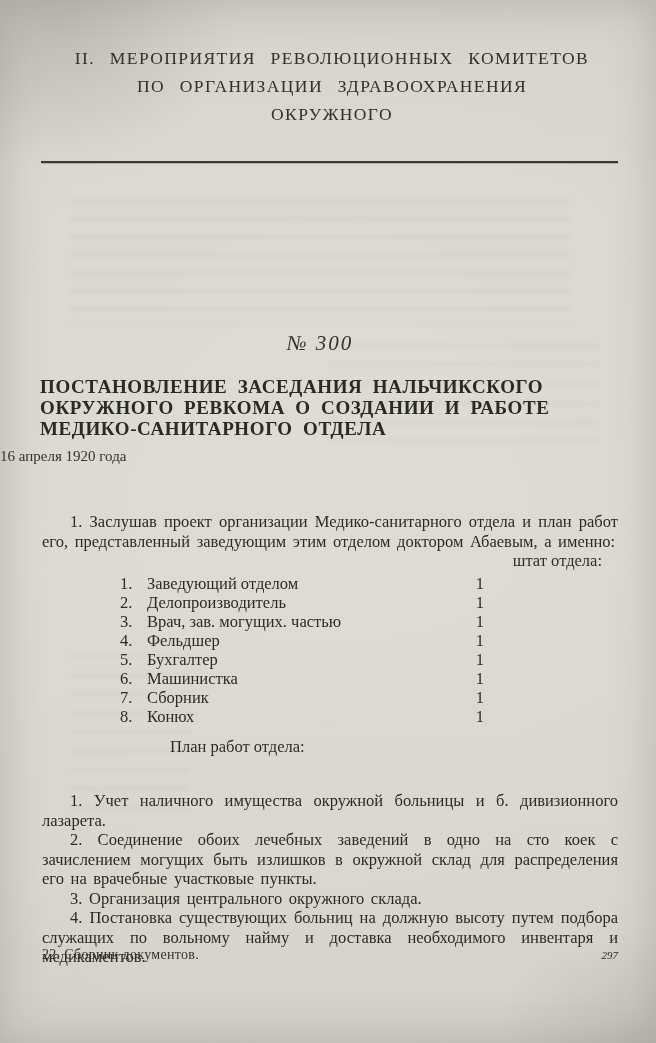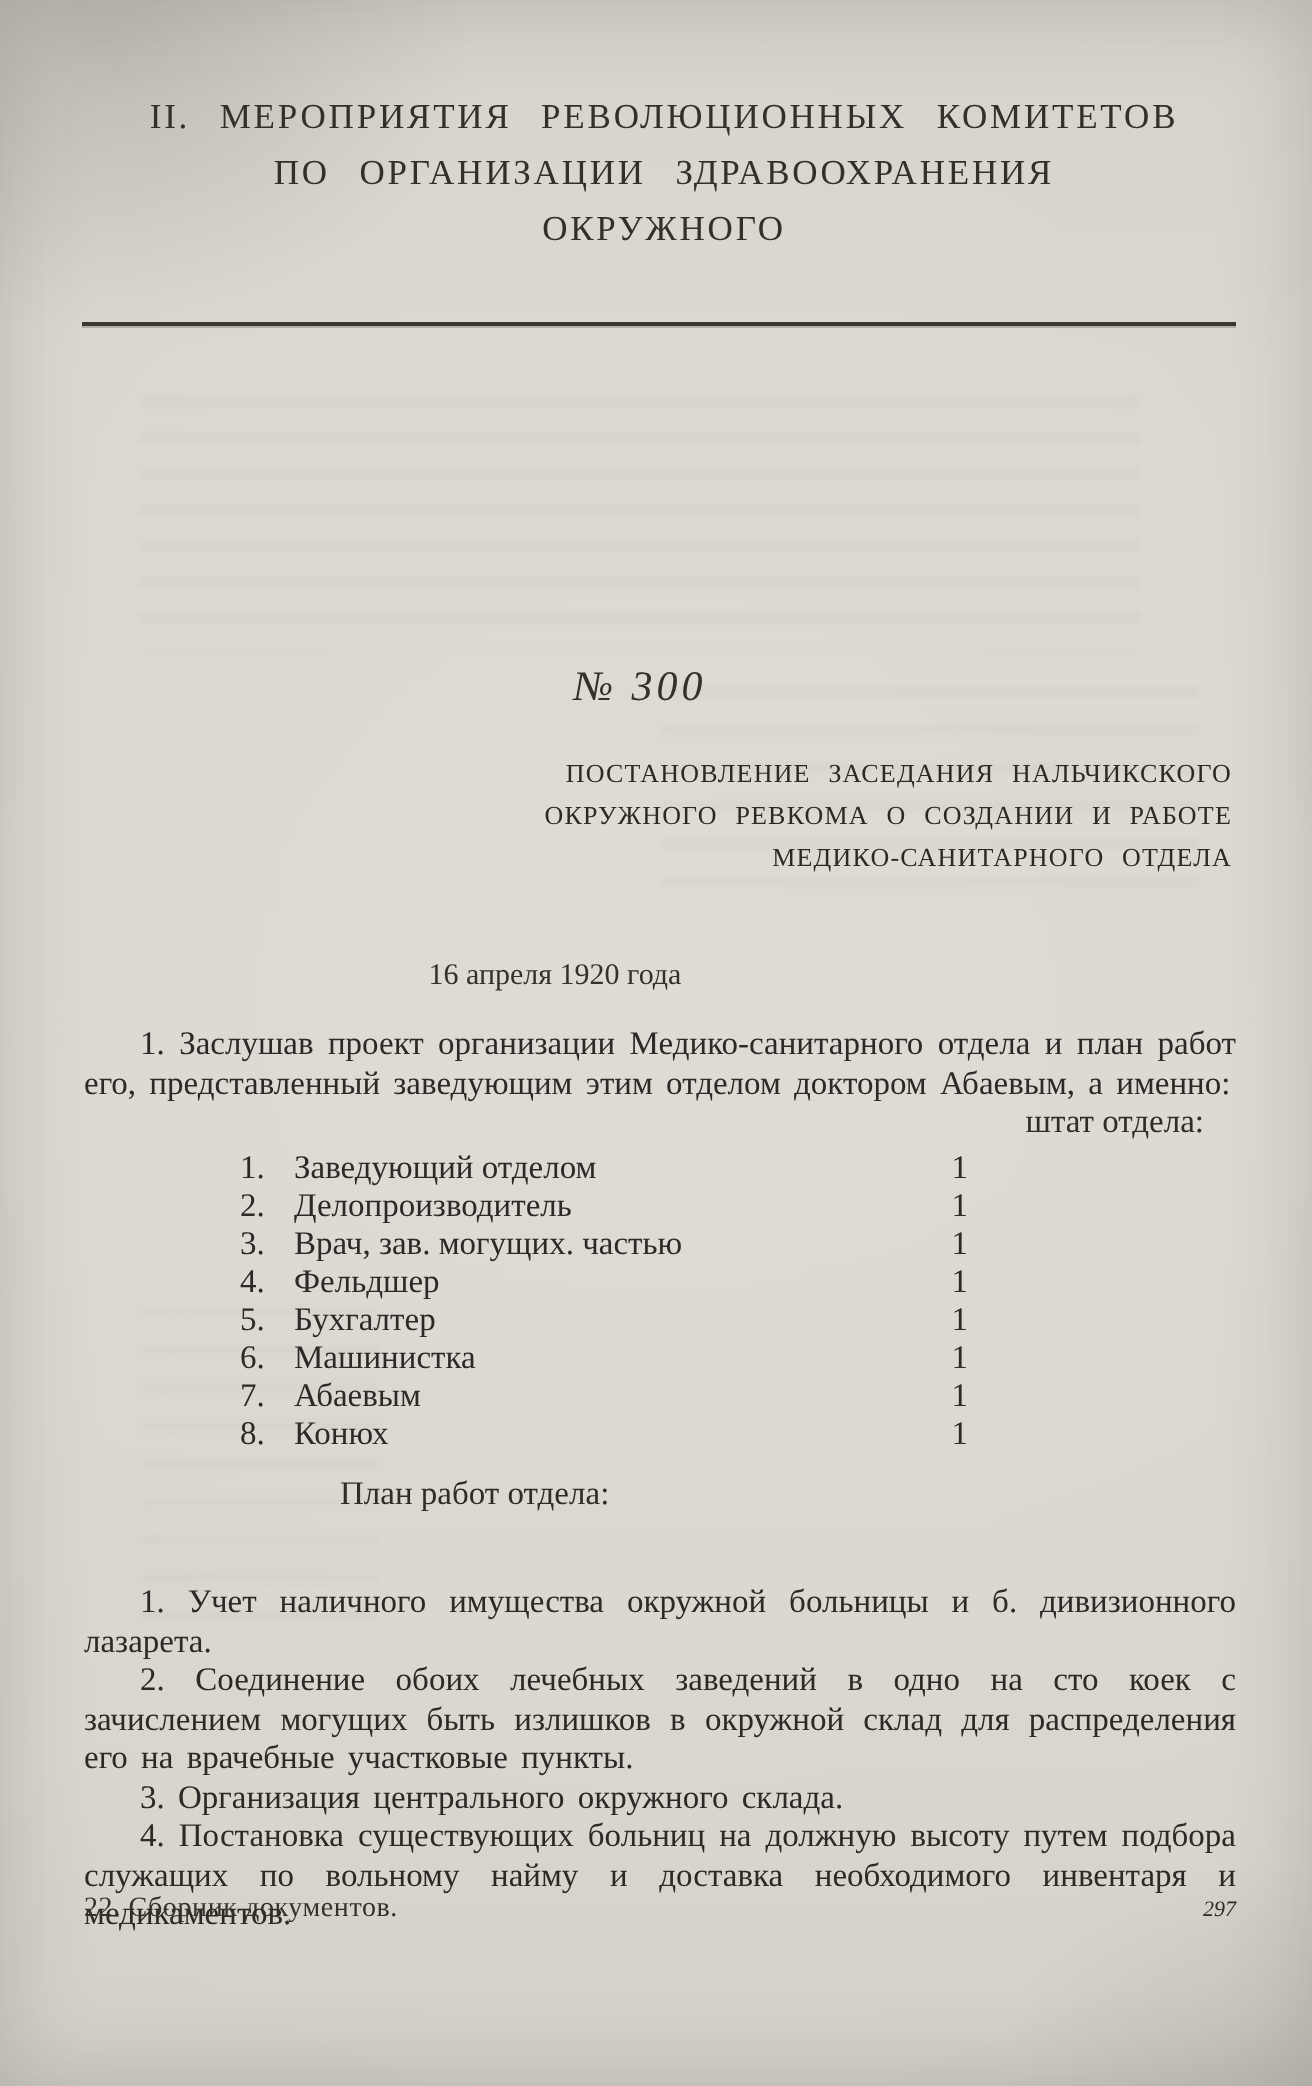--- a/index.html
+++ b/index.html
@@ -70,37 +70,36 @@
     font-size: 21px;
     letter-spacing: 2px;
     color: #33312c;
     padding-left: 40px;
   }
   .doc-title {
     position: absolute;
     top: 376px;
     left: 40px;
     width: 576px;
-    text-align: right;
-    font-weight: normal;
-    font-size: 13px;
+    text-align: left;
+    font-weight: bold;
+    font-size: 19px;
     line-height: 21px;
     letter-spacing: 0.6px;
     word-spacing: 5px;
     color: #2b2924;
   }
   .doc-date {
     position: absolute;
     top: 448px;
     left: 0;
     width: 555px;
-    text-align: center;
+    text-align: left;
     font-size: 15px;
     color: #33312c;
-    margin-top: 32px;
   }
   .body-text {
     position: absolute;
     left: 42px;
     width: 576px;
     font-size: 16.5px;
     line-height: 19.5px;
     text-align: justify;
     word-spacing: 2.5px;
     margin-top: 28px;
@@ -207,21 +206,21 @@
       <span class="s-pos">Бухгалтер</span>
       <span class="s-cnt">1</span>
     </div>
     <div class="staff-row">
       <span class="s-num">6.</span>
       <span class="s-pos">Машинистка</span>
       <span class="s-cnt">1</span>
     </div>
     <div class="staff-row">
       <span class="s-num">7.</span>
-      <span class="s-pos">Абаевым</span>
+      <span class="s-pos">Сборник</span>
       <span class="s-cnt">1</span>
     </div>
     <div class="staff-row">
       <span class="s-num">8.</span>
       <span class="s-pos">Конюх</span>
       <span class="s-cnt">1</span>
     </div>
   </div>
 
   <div class="plan-heading">План работ отдела:</div>

